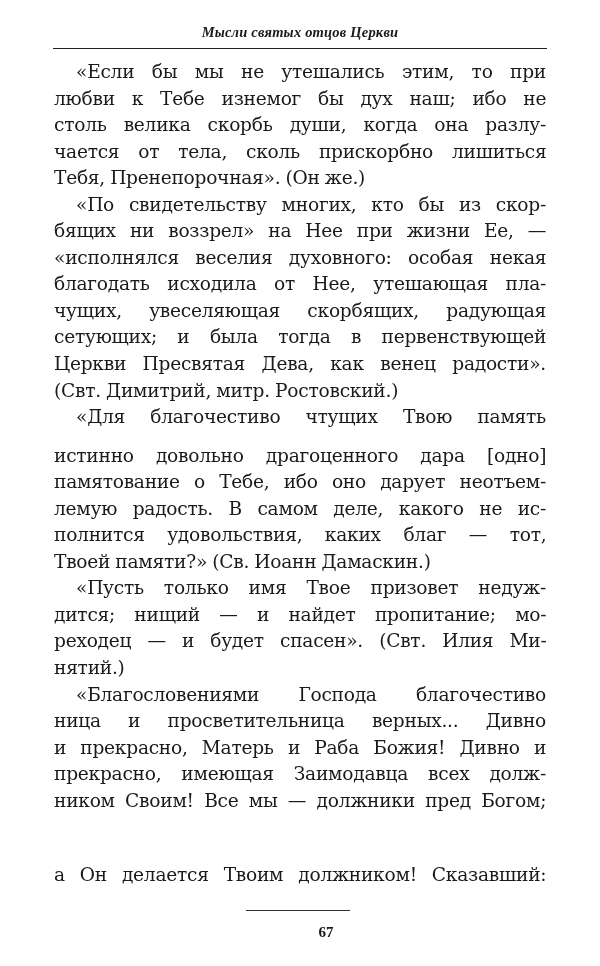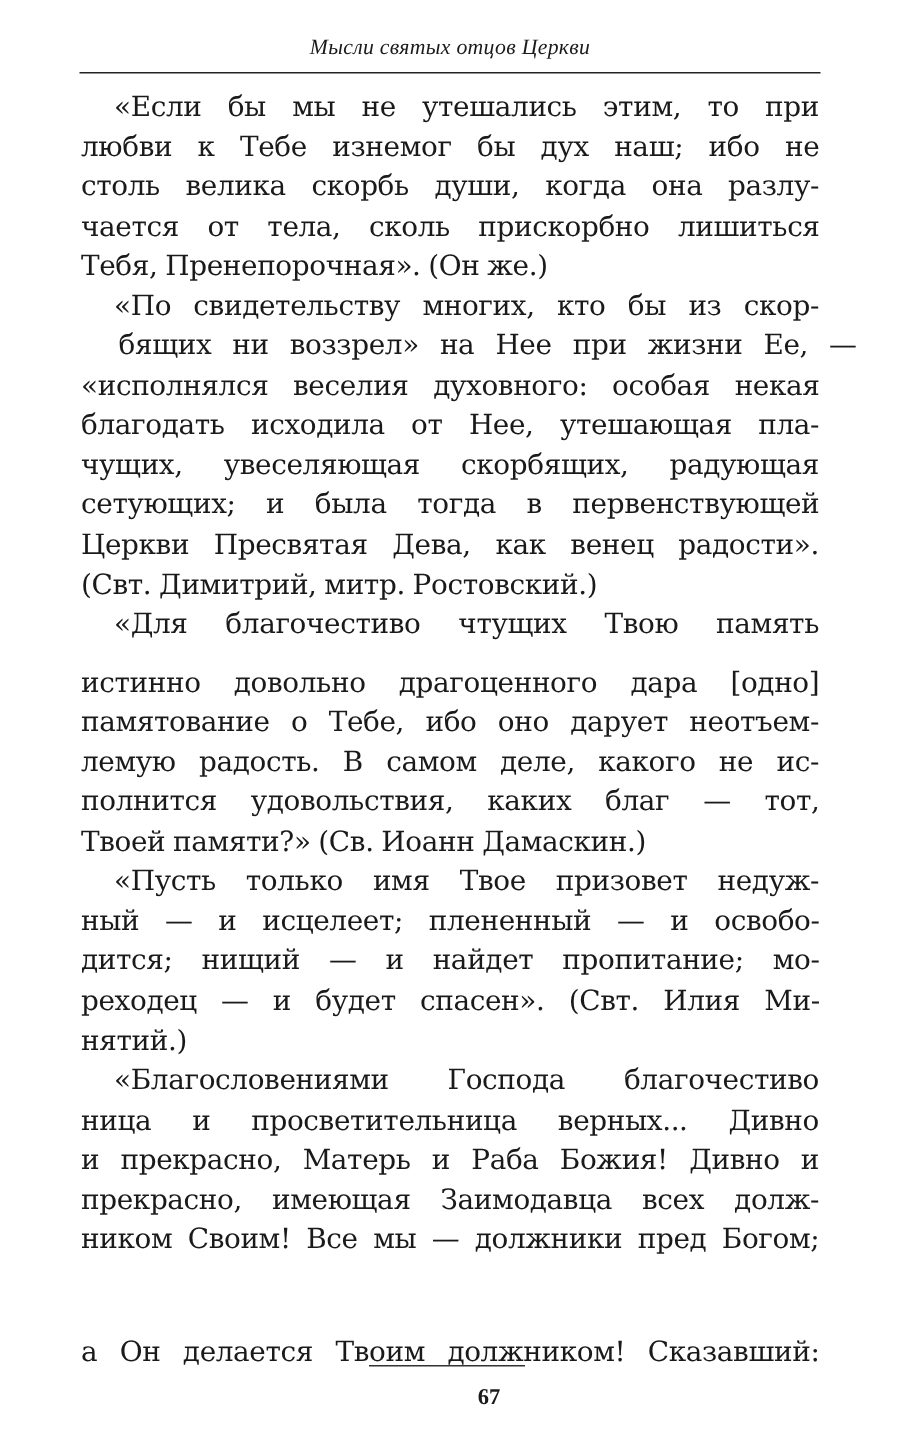--- a/index.html
+++ b/index.html
@@ -1,20 +1,20 @@
 <!DOCTYPE html>
 <html><head>
 <meta charset="utf-8">
 <style>
   html, body { margin: 0; padding: 0; background: #ffffff; }
   body { width: 600px; height: 966px; position: relative; overflow: hidden; color: #1a1a1a; }
   .running-head {
     position: absolute; left: 54px; top: 24px; width: 492px;
     text-align: center; font-family: "Liberation Serif", serif; font-style: italic;
-    font-size: 14.5px; letter-spacing: 0.2px;
+    font-size: 14.5px; letter-spacing: 0.2px; font-weight: bold;
   }
   .head-rule { position: absolute; left: 53px; top: 48px; width: 494px; height: 0; border-top: 1.2px solid #222; }
   .body-text {
     position: absolute; left: 54px; top: 59px; width: 492px;
     font-family: "DejaVu Serif", serif; font-size: 18.6px; line-height: 26.55px;
     text-align: justify; letter-spacing: -0.25px; word-spacing: -0.5px;
   }
   .line { display: block; text-align: justify; text-align-last: justify; white-space: nowrap; }
   .line.short { text-align-last: left; }
   .line.first { padding-left: 22px; }
@@ -33,39 +33,38 @@
 <div class="body-text">
   <div class="para-block">
     <span class="line first" style="display: block; width: auto; word-spacing: 11.7857px;">«Если бы мы не утешались этим, то при</span>
     <span class="line" style="display: block; width: auto; word-spacing: 11.25px;">любви к Тебе изнемог бы дух наш; ибо не</span>
     <span class="line" style="display: block; width: auto; word-spacing: 11.3333px;">столь велика скорбь души, когда она разлу-</span>
     <span class="line" style="display: block; width: auto; word-spacing: 13.3px;">чается от тела, сколь прискорбно лишиться</span>
     <span class="line short">Тебя, Пренепорочная». (Он же.)</span>
   </div>
   <div class="para-block">
     <span class="line first" style="display: block; width: auto; word-spacing: 9.16667px;">«По свидетельству многих, кто бы из скор-</span>
-    <span class="line" style="display: block; width: auto; word-spacing: 8.375px; margin-left: 25px;">бящих ни воззрел» на Нее при жизни Ее, —</span>
+    <span class="line" style="display: block; width: auto; word-spacing: 8.375px;">бящих ни воззрел» на Нее при жизни Ее, —</span>
     <span class="line" style="display: block; width: auto; word-spacing: 10.75px;">«исполнялся веселия духовного: особая некая</span>
     <span class="line" style="display: block; width: auto; word-spacing: 11.9px;">благодать исходила от Нее, утешающая пла-</span>
     <span class="line" style="display: block; width: auto; word-spacing: 21.5px;">чущих, увеселяющая скорбящих, радующая</span>
     <span class="line" style="display: block; width: auto; word-spacing: 14.7px;">сетующих; и была тогда в первенствующей</span>
     <span class="line" style="display: block; width: auto; word-spacing: 10.7px;">Церкви Пресвятая Дева, как венец радости».</span>
     <span class="line short">(Свт. Димитрий, митр. Ростовский.)</span>
   </div>
   <div class="para-block">
     <span class="line first" style="display: block; width: auto; word-spacing: 19.5px;">«Для благочестиво чтущих Твою память</span>
     <span class="line" style="display: block; width: auto; word-spacing: 16.5px; margin-top: 12px;">истинно довольно драгоценного дара [одно]</span>
     <span class="line" style="display: block; width: auto; word-spacing: 8.5px;">памятование о Тебе, ибо оно дарует неотъем-</span>
     <span class="line" style="display: block; width: auto; word-spacing: 9.78571px;">лемую радость. В самом деле, какого не ис-</span>
     <span class="line" style="display: block; width: auto; word-spacing: 16.9px;">полнится удовольствия, каких благ — тот,</span>
     <span class="line short">Твоей памяти?» (Св. Иоанн Дамаскин.)</span>
   </div>
   <div class="para-block">
     <span class="line first" style="display: block; width: auto; word-spacing: 14.3px;">«Пусть только имя Твое призовет недуж-</span>
-    <span class="line" style="display: block; width: auto; word-spacing: 11.5px;">ный — и исцелеет; плененный — и освобо-</span>
     <span class="line" style="display: block; width: auto; word-spacing: 13.6667px;">дится; нищий — и найдет пропитание; мо-</span>
     <span class="line" style="display: block; width: auto; word-spacing: 10.5px;">реходец — и будет спасен». (Свт. Илия Ми-</span>
     <span class="line short">нятий.)</span>
   </div>
   <div class="para-block">
     <span class="line first" style="display: block; width: auto; word-spacing: 30px;">«Благословениями Господа благочестиво</span>
     <span class="line" style="display: block; width: auto; word-spacing: 21.5px;">ница и просветительница верных... Дивно</span>
     <span class="line" style="display: block; width: auto; word-spacing: 8.5px;">и прекрасно, Матерь и Раба Божия! Дивно и</span>
     <span class="line" style="display: block; width: auto; word-spacing: 14.25px;">прекрасно, имеющая Заимодавца всех долж-</span>
     <span class="line" style="display: block; width: auto; word-spacing: 4.64286px;">ником Своим! Все мы — должники пред Богом;</span>

